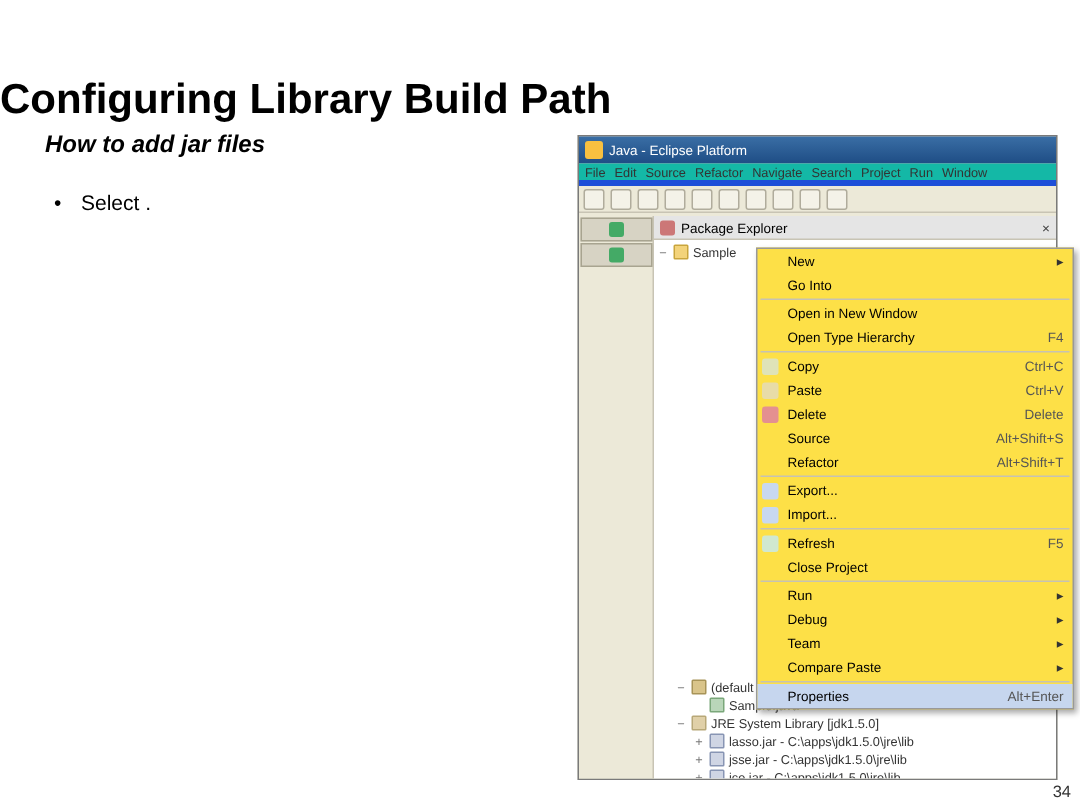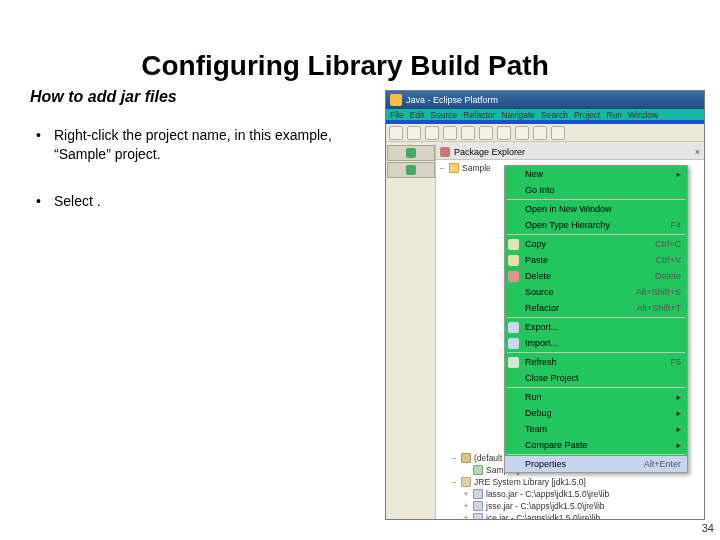--- a/index.html
+++ b/index.html
@@ -7,21 +7,21 @@
     width: 720px;
     height: 540px;
     background: #fff;
     font-family: Arial, Helvetica, sans-serif;
     position: relative;
     overflow: hidden;
   }
   .slide-title {
     font-size: 28px;
     font-weight: bold;
-    text-align: center;
+    text-align: left;
     padding: 50px 30px 4px 0;
   }
   .subtitle {
     font-size: 16px;
     font-weight: bold;
     padding: 2px 0 0 30px;
     font-style: italic;
   }
   .bullets {
     padding: 20px 0 0 30px;
@@ -152,22 +152,22 @@
   .folder { background: #f3d37a; border: 1px solid #c9a53c; }
   .jar    { background: #cfd5e4; border: 1px solid #8895b4; }
   .pkg    { background: #d9c48a; border: 1px solid #a89458; }
   .java   { background: #b9d6b9; border: 1px solid #7aa77a; }
   .lib    { background: #e0d0a8; border: 1px solid #b8a878; }
 
   
   .ctx {
     position: absolute;
     left: 118px; top: 74px;
-    width: 184px;
-    background: #22c55e;
+    width: 212px;
+    background: #fde047;
     border: 1px solid #999;
     box-shadow: 2px 2px 4px rgba(0,0,0,.35);
     z-index: 5;
   }
   .ctx .row {
     display: flex; align-items: center;
     height: 16px;
     padding: 0 6px 0 20px;
     position: relative;
     color: #000;
@@ -190,21 +190,20 @@
   .ic-exp   { background: #c8d8f0; }
   .ic-ref   { background: #d0e8d0; }
 </style>
 </head>
 <body>
 
 <h1 class="slide-title">Configuring Library Build Path</h1>
 <div class="subtitle">How to add jar files</div>
 
 <ul class="bullets">
-  <li>Right-click the project name, in this example, “Sample” project.</li>
   <li>
     <span>Select </span><b></b><span>.</span>
   </li>
 </ul>
 
 <div class="page-num">34</div>
 
 <div class="shot">
   <div class="titlebar">
     <span class="appicon"></span>

